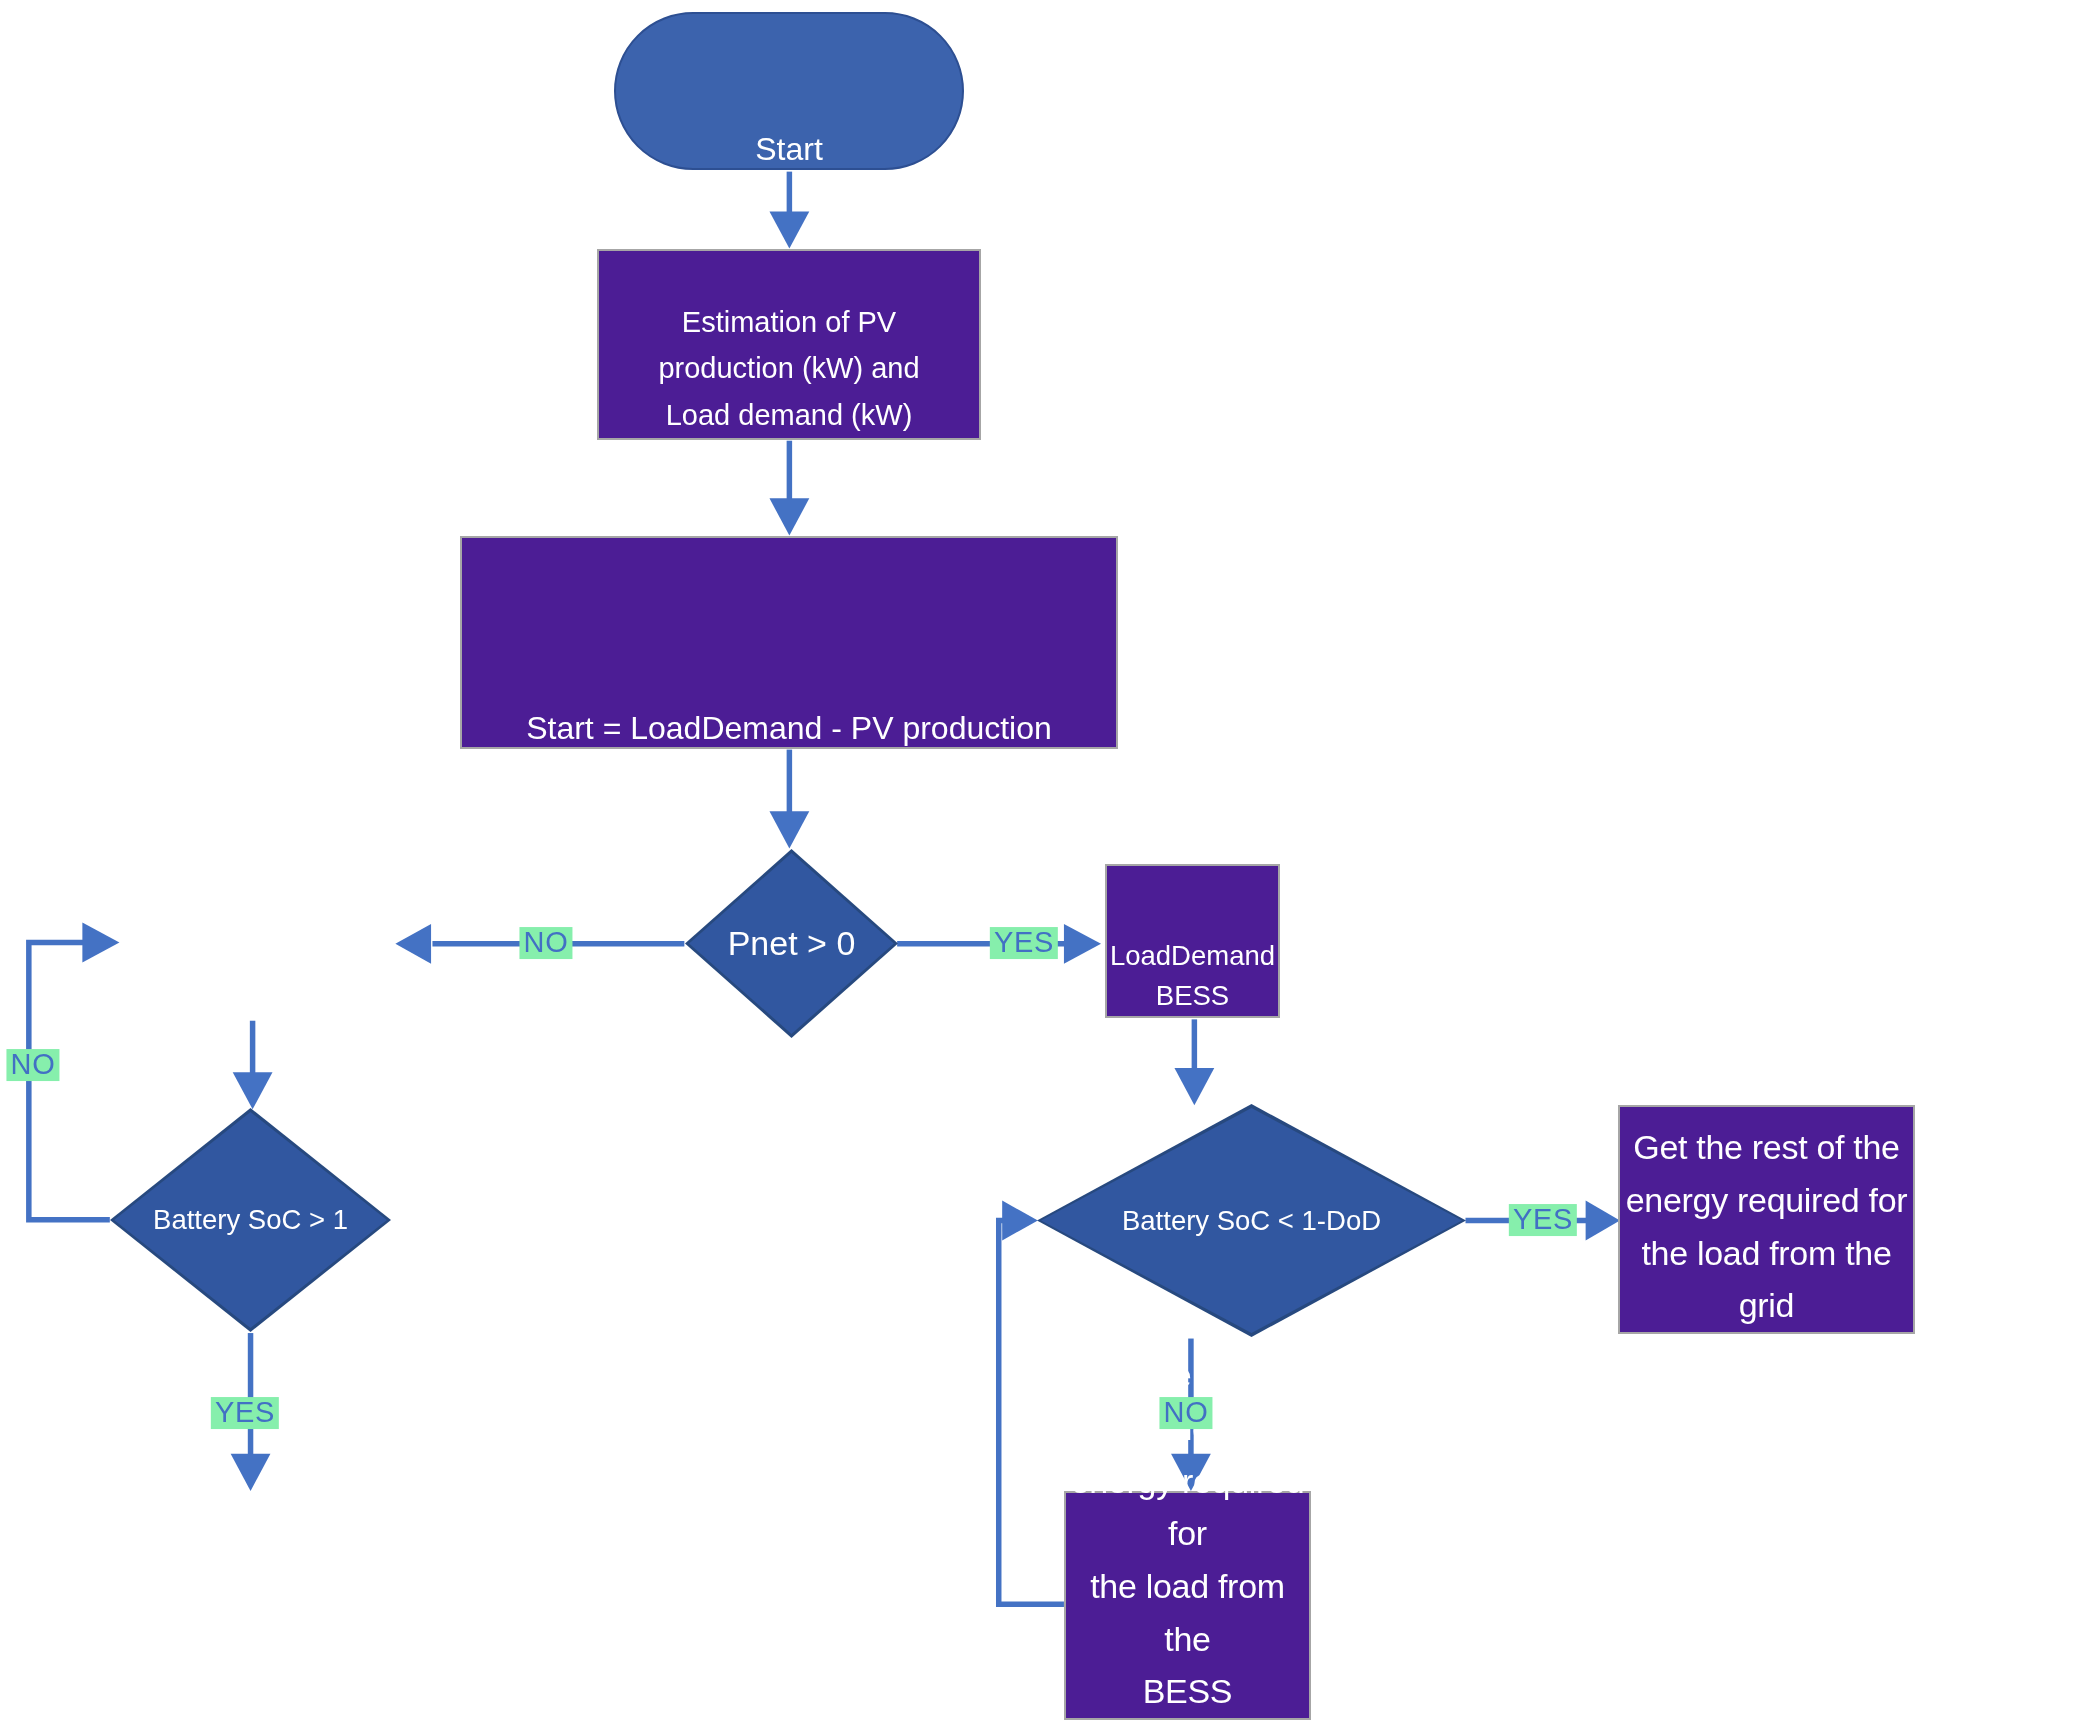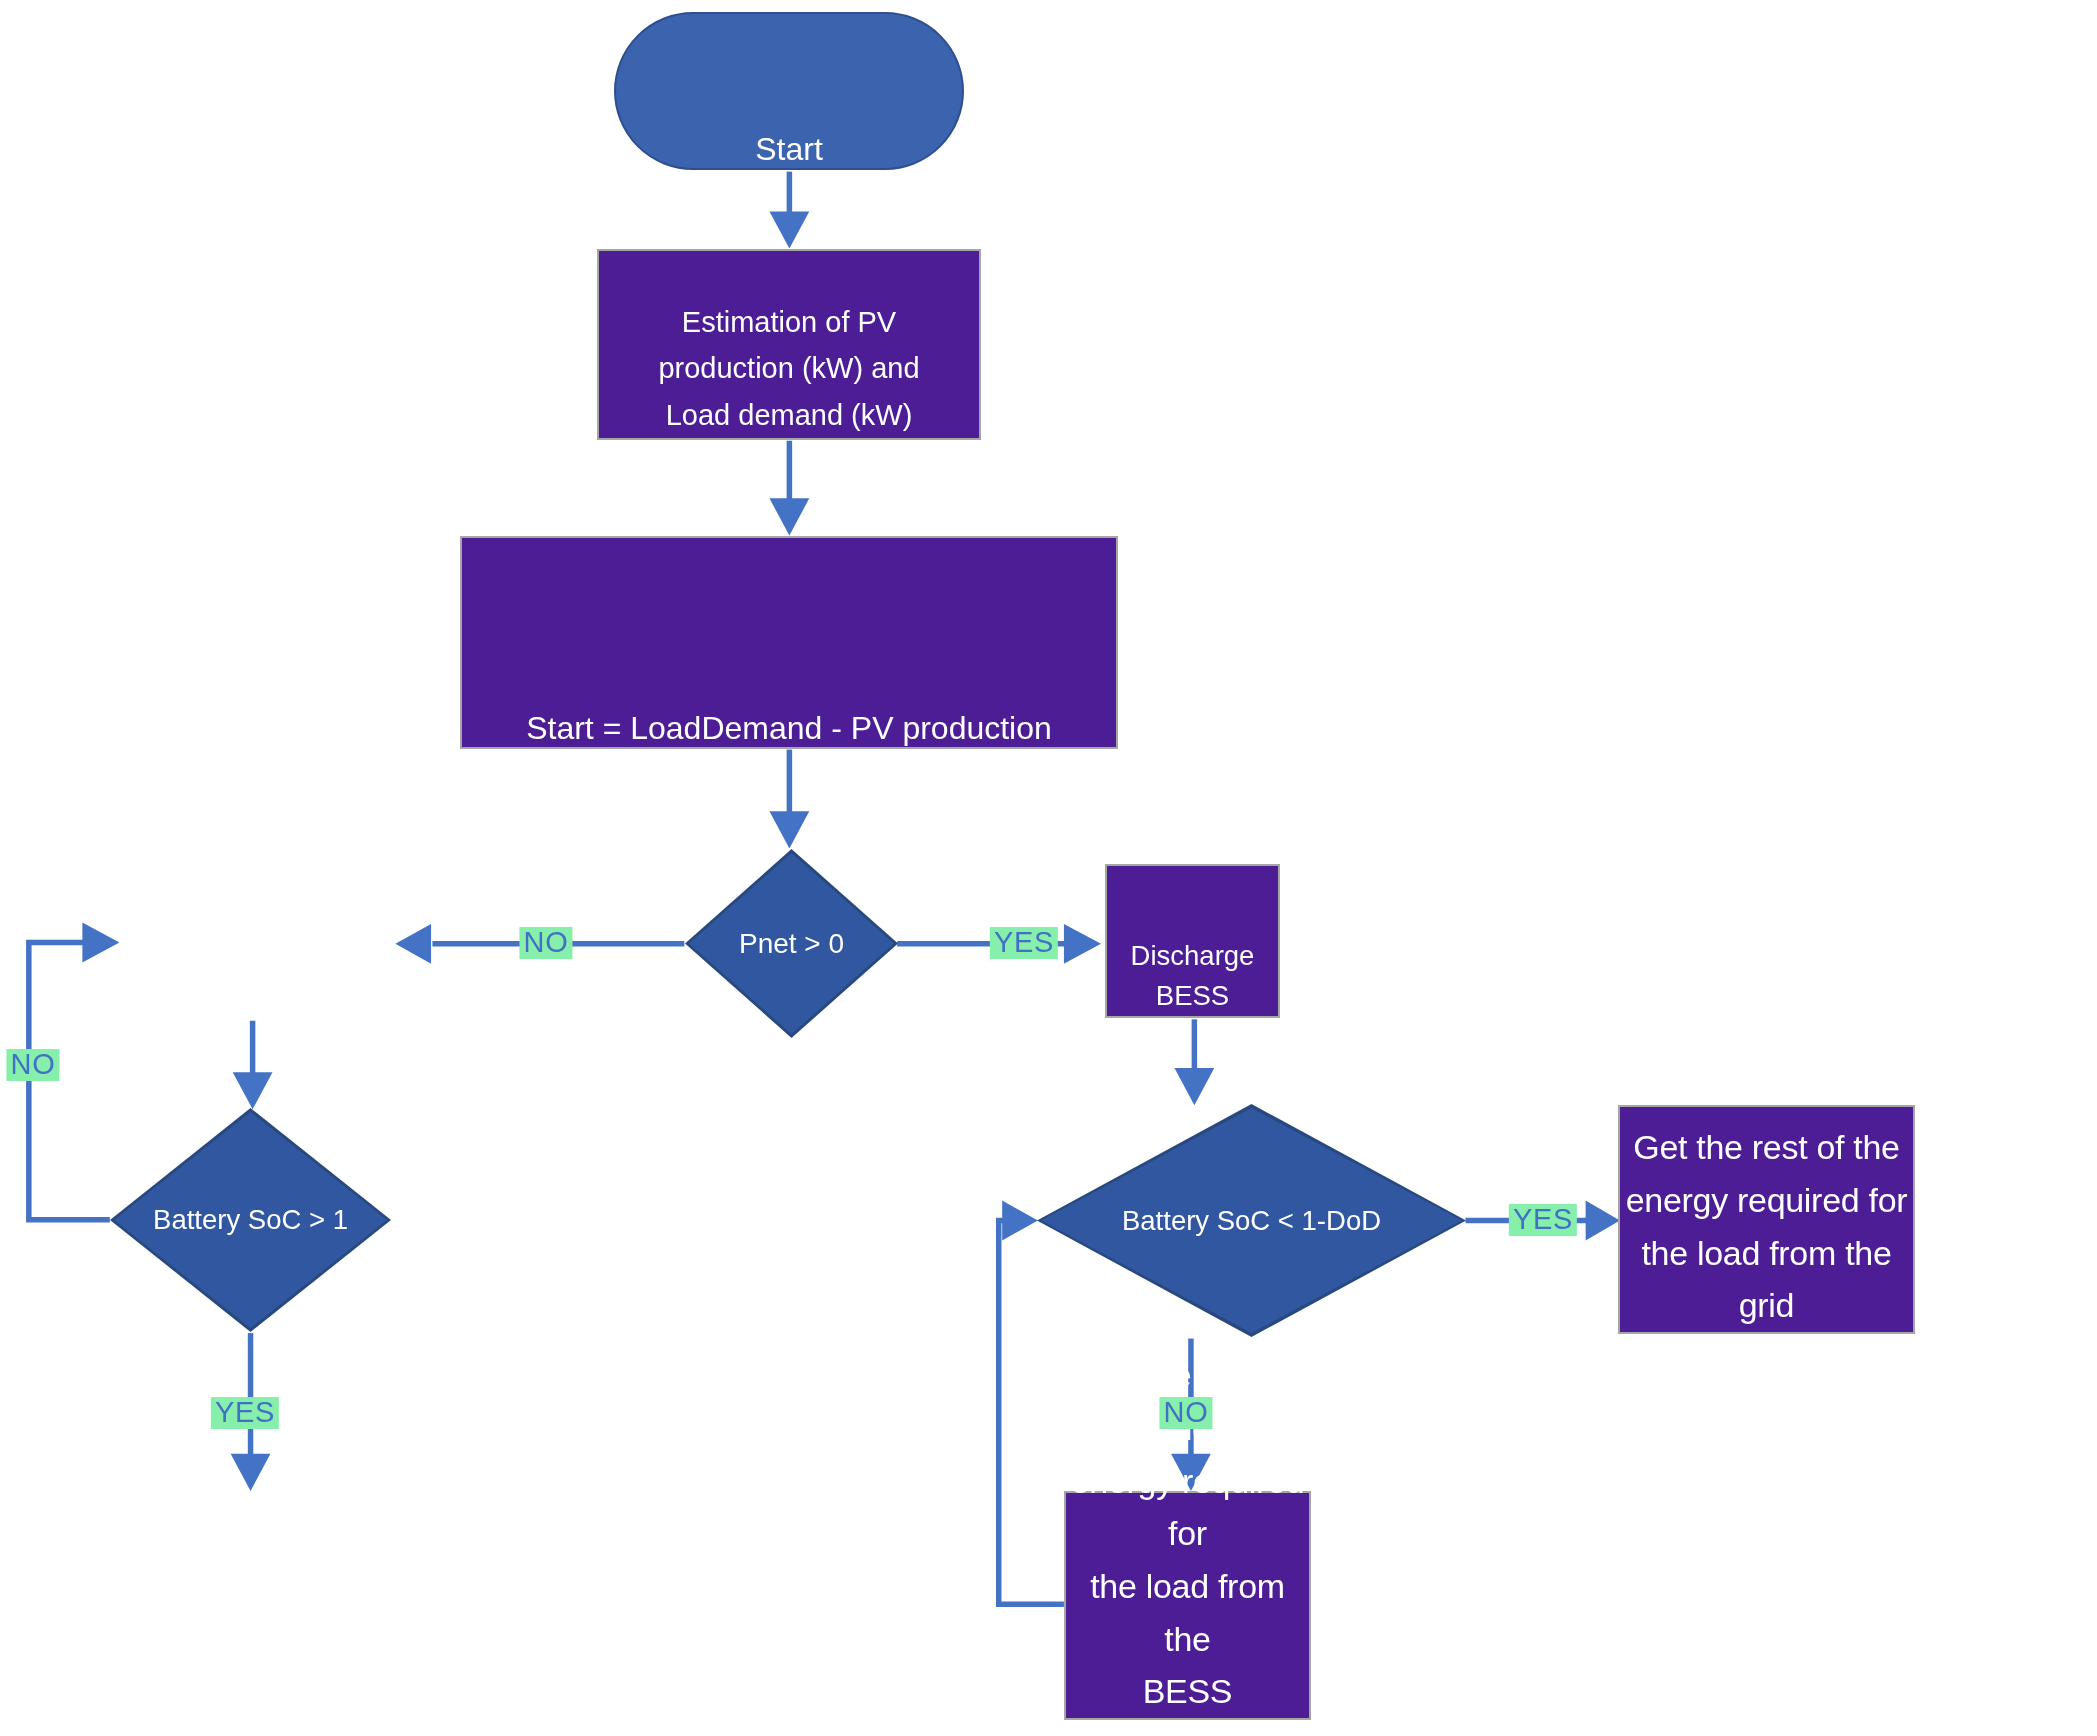--- a/index.html
+++ b/index.html
@@ -43,21 +43,21 @@
     position:absolute;
     transform:translate(-50%,-50%);
     background:#86efac;
     color:#4270C4;
     font-size:29px;
     letter-spacing:0.7px;
     padding:0 4.1px;
     line-height:1.1;
   }
   .fs46{font-size:32px;}
-  .fs44{font-size:28px;}
+  .fs44{font-size:34px;}
   .fs42{font-size:29px;line-height:1.6;}
   .fs40{font-size:27.5px;line-height:1.45;}
   .fs37{font-size:34px;line-height:1.55;letter-spacing:-0.3px;}
 </style>
 </head>
 <body>
 
 <div id="canvas">
 
   <svg id="edges" viewBox="0 0 3055 2529" xmlns="http://www.w3.org/2000/svg">
@@ -128,21 +128,21 @@
   </div>
 
   <div class="decision-outer" style="left:685px;top:849px;width:213px;height:189px;">
     <div class="decision-inner">
       <span class="label fs44">Pnet &gt; 0</span>
     </div>
   </div>
 
 
   <div class="node proc" style="left:1105px;top:864px;width:175px;height:154px;">
-    <span class="label fs40">Discharge
+    <span class="label fs40">LoadDemand
 BESS</span>
   </div>
 
   <div class="decision-outer" style="left:110px;top:1108px;width:281px;height:224px;">
     <div class="decision-inner">
       <span class="label fs40">Battery SoC &gt; 1</span>
     </div>
   </div>
 
   <div class="decision-outer" style="left:1037px;top:1104px;width:429px;height:233px;">

